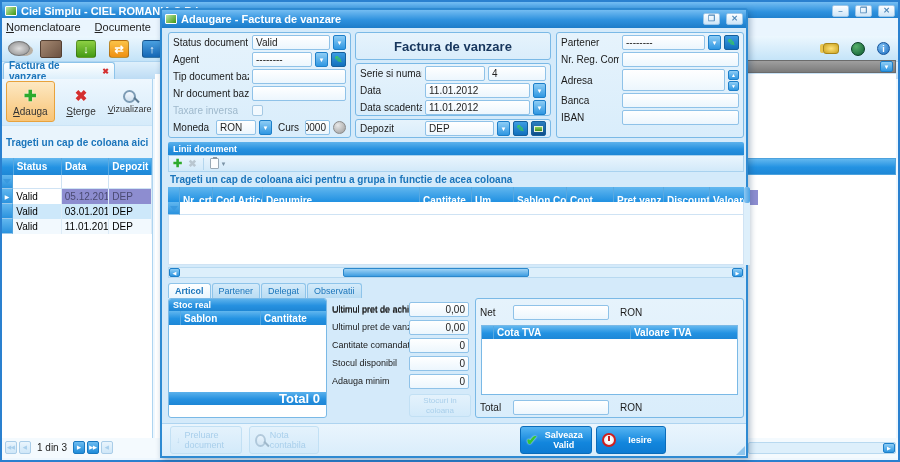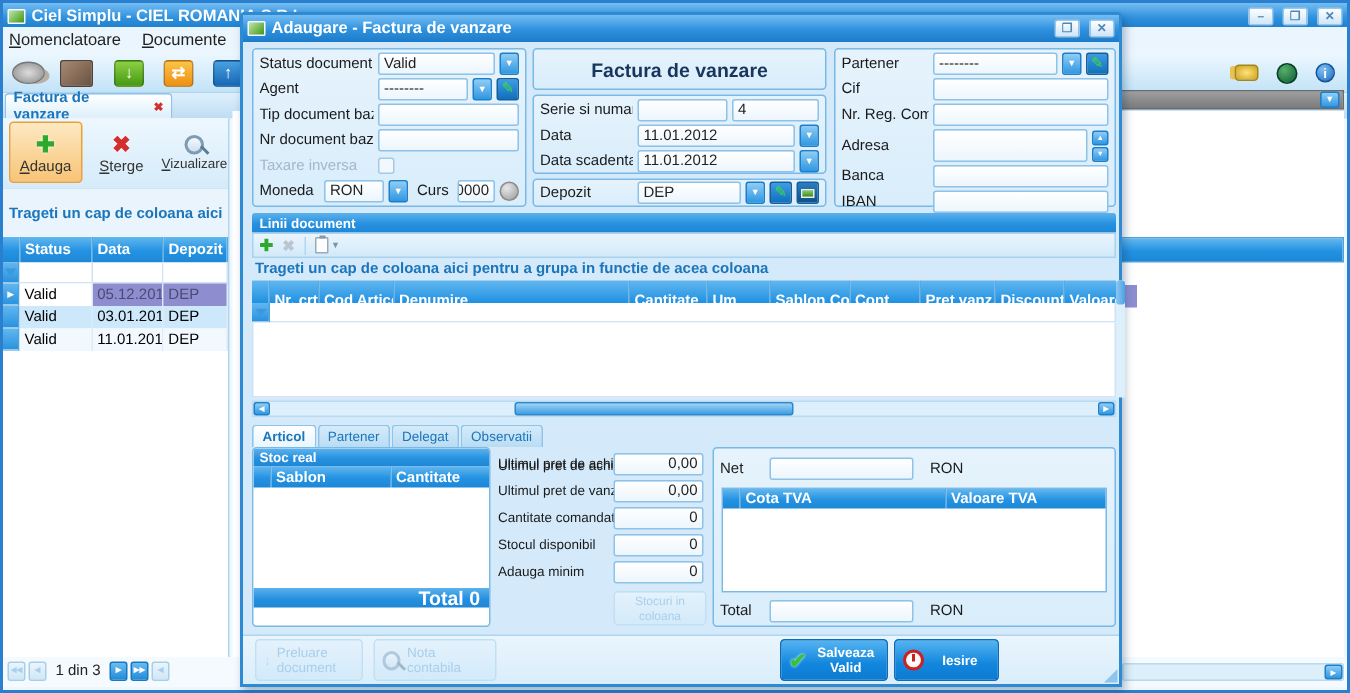--- a/index.html
+++ b/index.html
@@ -254,24 +254,20 @@
   </div>
 
   <div class="abs gbox" style="left:394px;top:22px;width:188px;height:106px">
     <div class="frow">
       <div class="lbl" style="width:58px">Partener</div>
       <div class="fld" style="flex:1">--------</div>
       <div class="dd">▼</div>
       <div class="sqbtn">✎</div>
     </div>
     <div class="frow">
-      <div class="lbl" style="width:58px">Cif</div>
-      <div class="fld" style="flex:1"></div>
-    </div>
-    <div class="frow">
       <div class="lbl" style="width:58px">Nr. Reg. Com.</div>
       <div class="fld" style="flex:1"></div>
     </div>
     <div class="frow" style="height:22px">
       <div class="lbl" style="width:58px">Adresa</div>
       <div class="fld" style="flex:1;height:22px"></div>
       <div style="display:flex;flex-direction:column;gap:1px">
         <div class="dd" style="height:10px;width:11px;font-size:5px">▲</div>
         <div class="dd" style="height:10px;width:11px;font-size:5px">▼</div>
       </div>
@@ -381,21 +377,21 @@
       <div class="fld" style="width:96px"></div>
       <div class="lbl" style="margin-left:8px">RON</div>
     </div>
   </div>
 
   <div class="abs" style="left:0;top:413px;width:584px;height:33px;border-top:1px solid #aed4f0;background:linear-gradient(#eaf5fd,#d9edfb)"></div>
   <div class="abs footbtn btn-off" style="left:8px;top:416px;width:72px">
     <span style="color:#bcd9ef;font-weight:bold">↓</span>
     <span>Preluare document</span>
   </div>
-  <div class="abs footbtn btn-off" style="left:87px;top:416px;width:82px">
+  <div class="abs footbtn btn-off" style="left:87px;top:416px;width:70px">
     <span class="mag" style="opacity:.45"></span>
     <span>Nota contabila</span>
   </div>
   <div class="abs footbtn btn-on" style="left:358px;top:416px;width:72px">
     <span style="color:#35c435;font-size:14px;text-shadow:0 0 2px #fff">✔</span>
     <span style="text-align:center;flex:1">Salveaza Valid</span>
   </div>
   <div class="abs footbtn btn-on" style="left:434px;top:416px;width:70px">
     <span class="pwr"></span>
     <span style="text-align:center;flex:1">Iesire</span>

